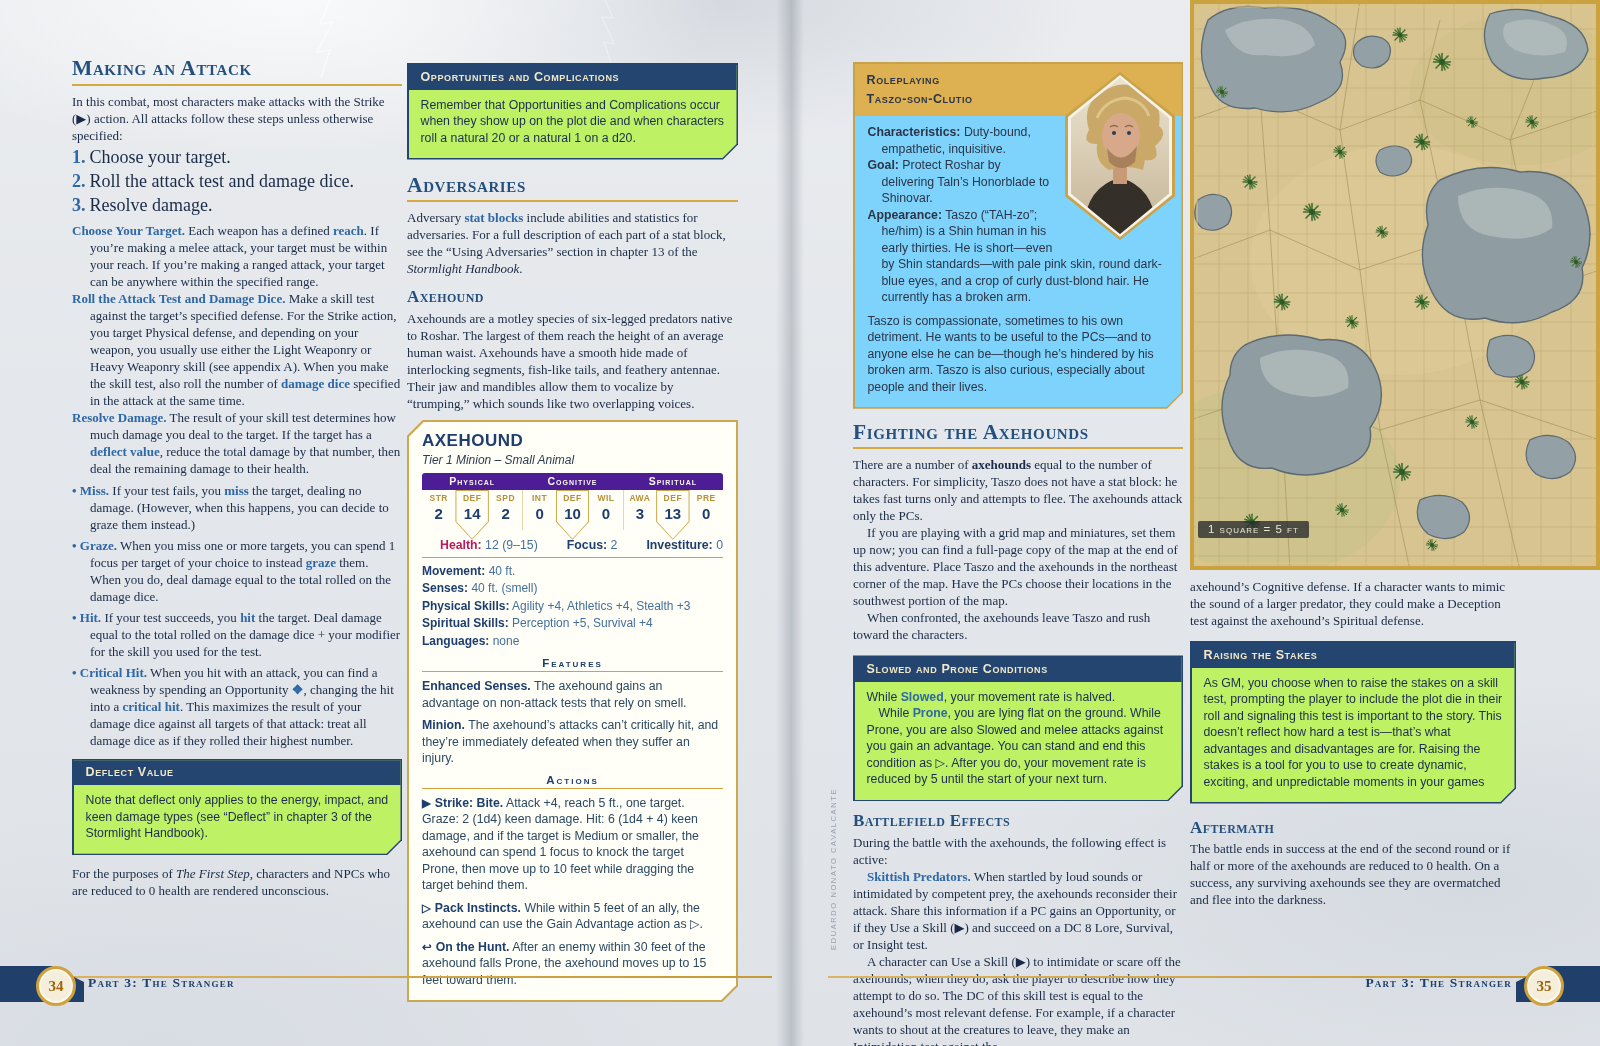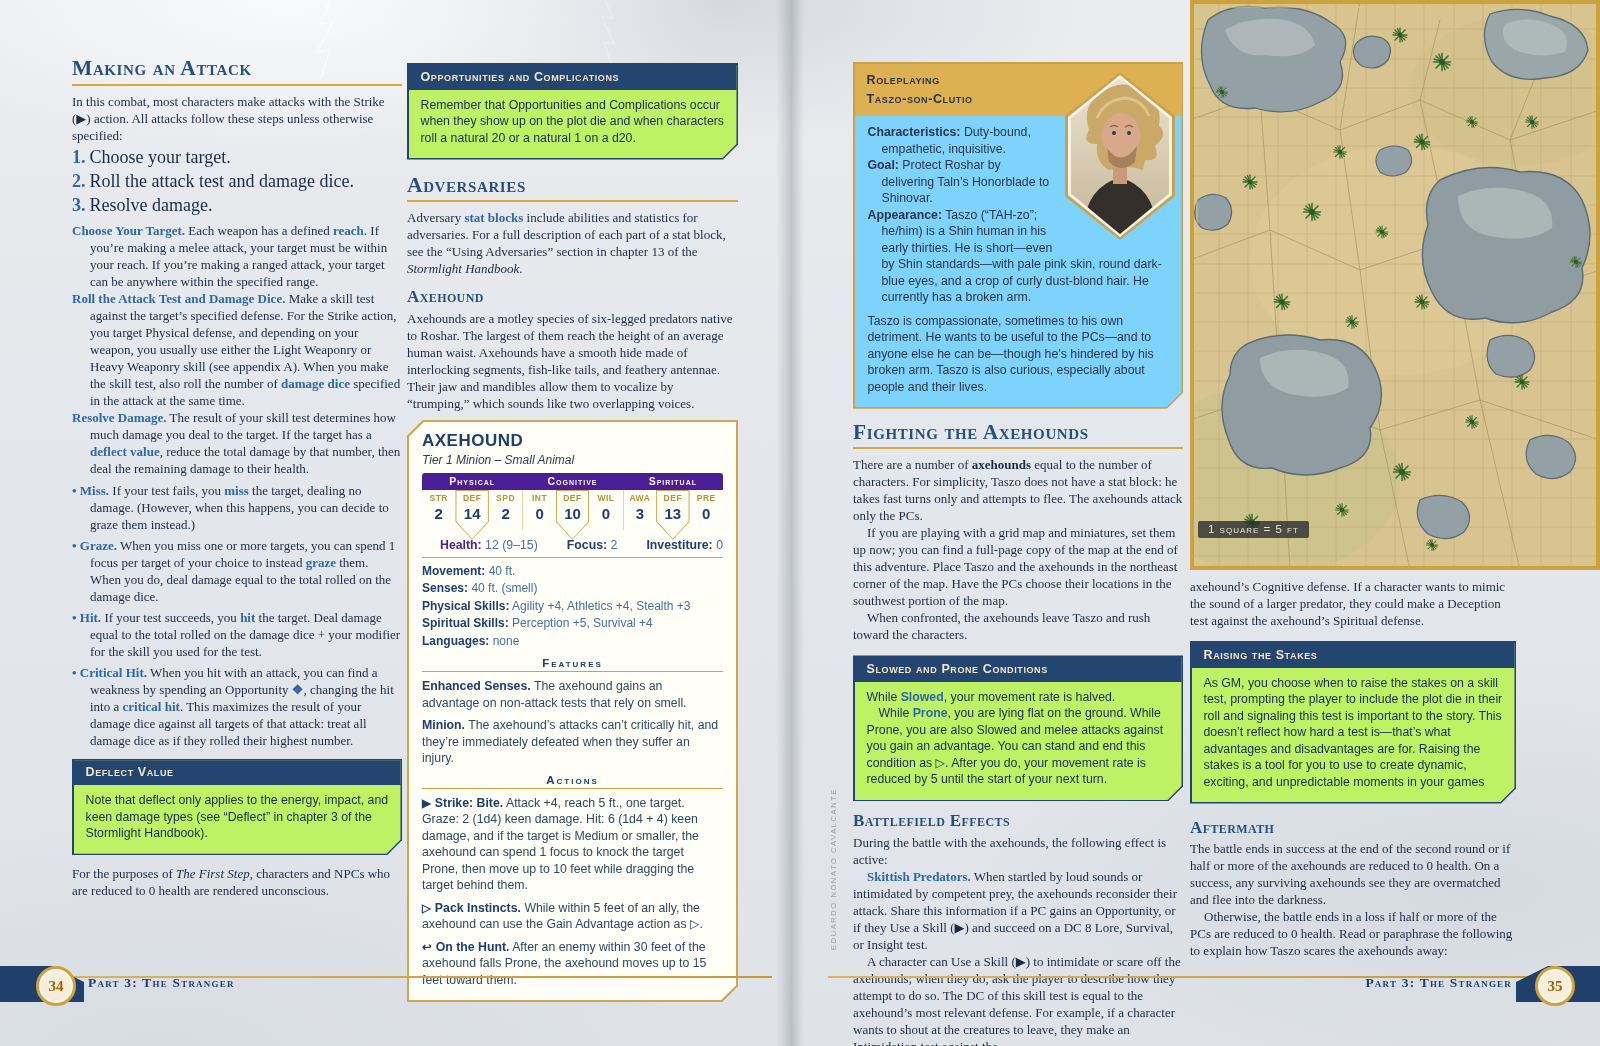--- a/index.html
+++ b/index.html
@@ -198,21 +198,21 @@
               <div class="sh-i"></div>
               <span class="slabel">DEF</span>
               <span class="sval">13</span>
             </div>
         <div class="scell plain">
               <span class="slabel">PRE</span>
               <span class="sval">0</span>
             </div>
       </div>
       <div class="sb-topline">
-        <span><b class="lbl" style="font-weight:bold;color:#4c1d95;padding-left:18px;">Health:</b> <span>12 (9–15)</span></span>
+        <span><b class="lbl" style="font-weight:bold;color:#be185d;padding-left:18px;">Health:</b> <span>12 (9–15)</span></span>
         <span><b style="font-weight:bold;color:#1d3e6e;">Focus:</b> <span>2</span></span>
         <span><b style="font-weight:bold;color:#1d3e6e;">Investiture:</b> <span>0</span></span>
       </div>
       <hr class="gold-hr">
       <div class="sb-attr"><span class="lbl">Movement:</span> <span>40 ft.</span></div>
       <div class="sb-attr"><span class="lbl">Senses:</span> <span>40 ft. (smell)</span></div>
       <div class="sb-attr"><span class="lbl">Physical Skills:</span> <span>Agility +4, Athletics +4, Stealth +3</span></div>
       <div class="sb-attr"><span class="lbl">Spiritual Skills:</span> <span>Perception +5, Survival +4</span></div>
       <div class="sb-attr"><span class="lbl">Languages:</span> <span>none</span></div>
       <div class="sec-hd">Features</div>
@@ -370,24 +370,23 @@
           <div class="nbox-i">
         <div class="nbox-hd">Raising the Stakes</div>
         <div class="nbox-bd">
               <p>As GM, you choose when to raise the stakes on a skill test, prompting the player to include the plot die in their roll and signaling this test is important to the story. This doesn’t reflect how hard a test is—that’s what advantages and disadvantages are for. Raising the stakes is a tool for you to use to create dynamic, exciting, and unpredictable moments in your games</p>
             </div>
       </div>
         </div>
     </div>
     <h2 class="h2" style="margin-top:14px;">Aftermath</h2>
     <p class="body p0">The battle ends in success at the end of the second round or if half or more of the axehounds are reduced to 0 health. On a success, any surviving axehounds see they are overmatched and flee into the darkness.</p>
-    <p class="body ind">Otherwise, the battle ends in a loss if half or more of the PCs are reduced to 0 health. Read or paraphrase the following to explain how Taszo scares the axehounds away:</p>
   </section>
 
   <div class="f-rule" style="left:30px;width:742px;"></div>
   <div class="f-rule" style="left:828px;width:742px;"></div>
   <div class="tab l"></div>
   <div class="tab r"></div>
   <div class="pgnum" style="left:36px;">34</div>
-  <div class="pgnum" style="right:25px;">35</div>
+  <div class="pgnum" style="right:36px;">35</div>
   <div class="f-label" style="left:88px;">Part 3: The Stranger</div>
   <div class="f-label" style="right:88px;">Part 3: The Stranger</div>
 </div>
 
 </body></html>

